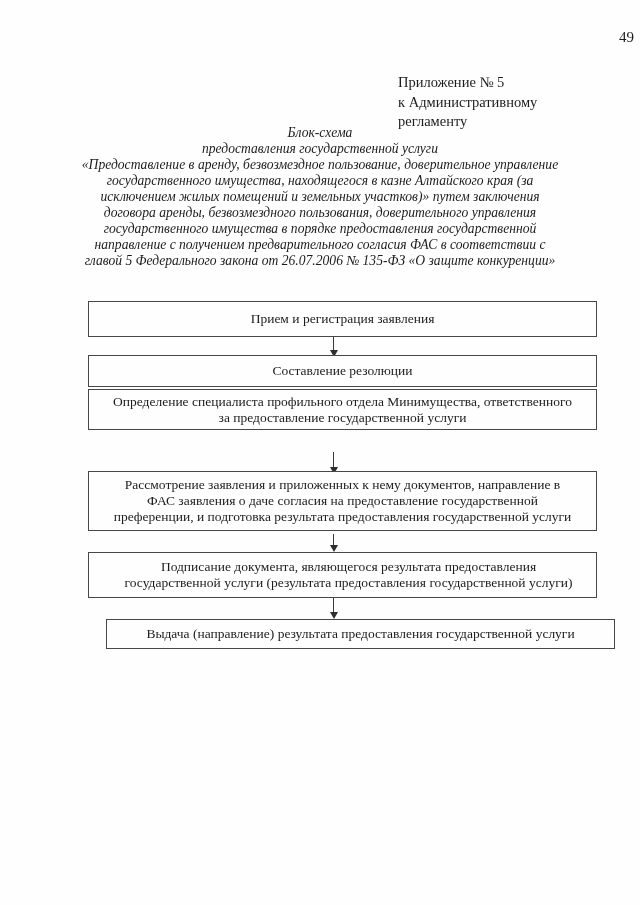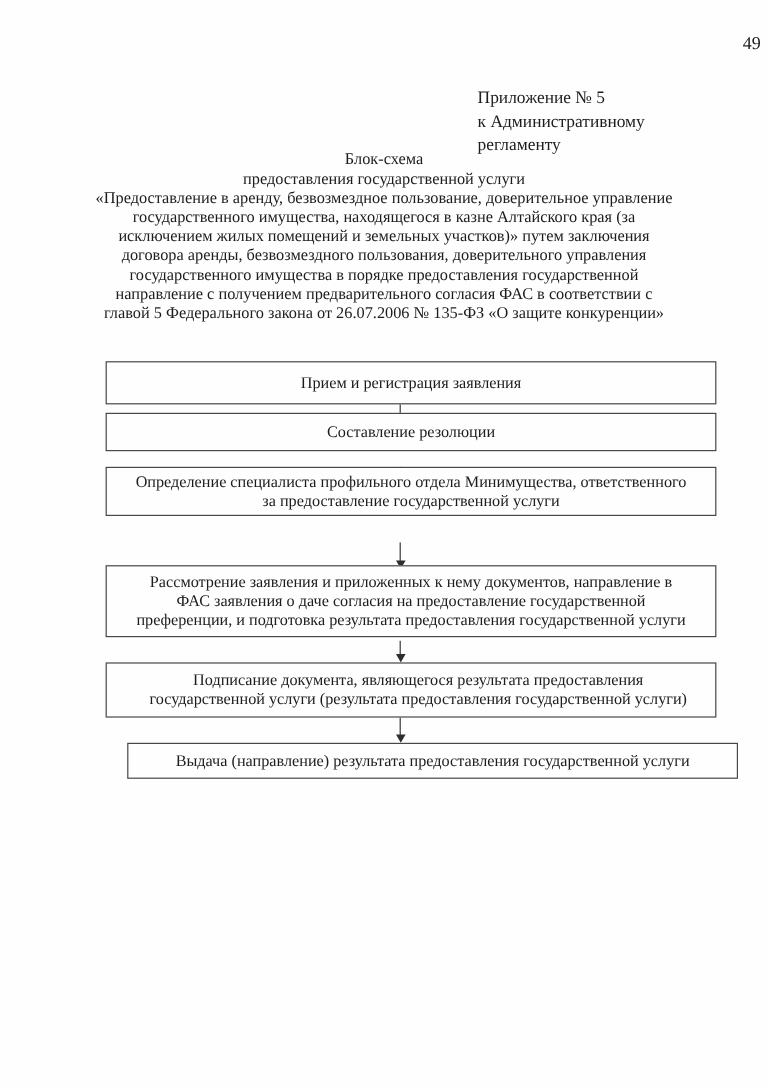--- a/index.html
+++ b/index.html
@@ -27,20 +27,21 @@
     font-size: 14.5px;
     line-height: 19.6px;
   }
   .doc-title {
     position: absolute;
     top: 125px; left: 40px;
     width: 560px;
     font-size: 13.6px;
     line-height: 16px;
     text-align: center;
+    font-style: italic;
   }
   .title-line { white-space: nowrap; }
   .flowchart { position: absolute; top: 0; left: 0; width: 640px; height: 905px; }
   .flow-box {
     position: absolute;
     left: 88px;
     width: 509px;
     box-sizing: border-box;
     border: 1px solid #474747;
     display: flex;
@@ -98,21 +99,21 @@
 
     <div class="flow-box" style="top:301px; height:36px;">
       <div class="box-line">Прием и регистрация заявления</div>
     </div>
 
     <div class="down-arrow" style="top:337px; height:20px;">
       <div class="arrow-shaft"></div>
       <div class="arrow-head"></div>
     </div>
 
-    <div class="flow-box" style="top:344px; height:32px;text-align:right;">
+    <div class="flow-box" style="top:355px; height:32px;text-align:right;">
       <div class="box-line">Составление резолюции</div>
     </div>
 
     <div class="down-arrow" style="top:389px; height:22px;">
       <div class="arrow-shaft"></div>
       <div class="arrow-head"></div>
     </div>
 
     <div class="flow-box" style="top:389px; height:41px;">
       <div class="box-line">Определение специалиста профильного отдела Минимущества, ответственного</div>

